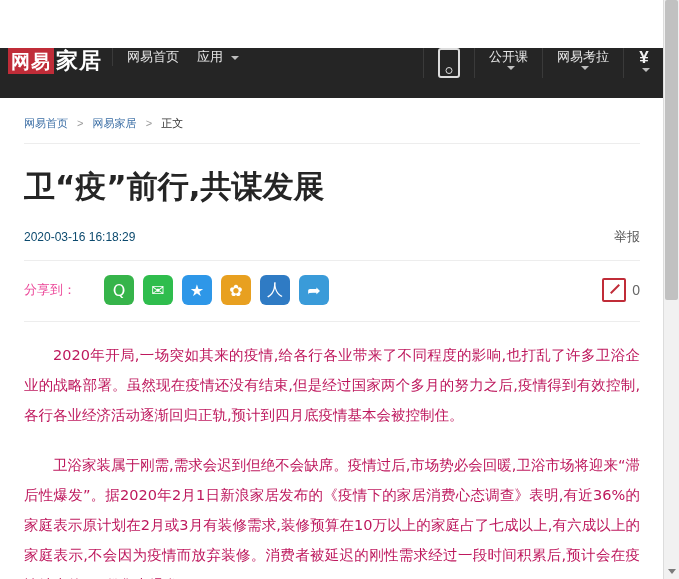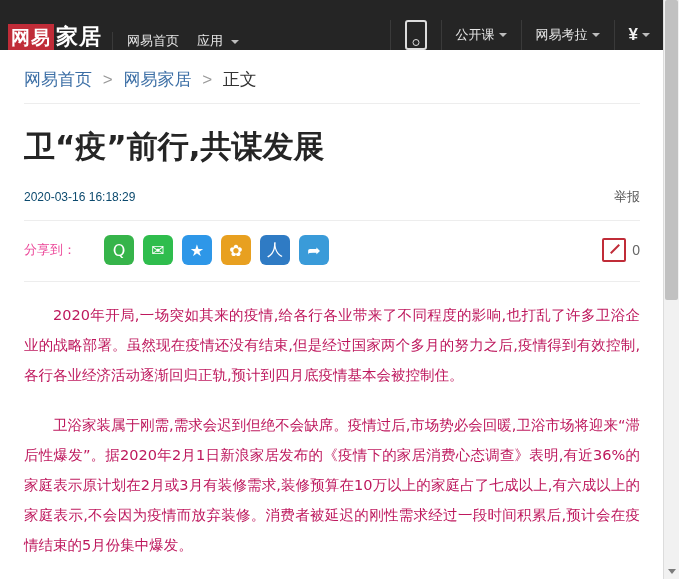--- a/index.html
+++ b/index.html
@@ -13,22 +13,23 @@
     font-family: "Liberation Sans", sans-serif;
     overflow: hidden;
     position: relative;
   }
 
   
   .topbar {
     height: 50px;
     background: #252525;
     display: flex;
-    align-items: flex-end;
+    align-items: flex-start;
     position: relative;
+    margin-top: 48px;
   }
   .logo {
     display: flex;
     align-items: center;
     padding: 0 10px 0 8px;
   }
   .logo-wy {
     background: #c02c38;
     color: #ffffff;
     font-size: 19px;
@@ -75,20 +76,21 @@
   }
   .nav-right .nav-cell {
     display: flex;
     align-items: center;
     padding: 0 14px;
     color: #e6e6e6;
     font-size: 13px;
     border-left: 1px solid #3a3a3a;
     white-space: nowrap;
     cursor: pointer;
+    flex-direction: column;
   }
   .phone-icon {
     width: 18px;
     height: 26px;
     border: 2px solid #dcdcdc;
     border-radius: 3px;
     position: relative;
   }
   .phone-icon::after {
     content: "";
@@ -106,21 +108,21 @@
     font-size: 17px;
     font-weight: bold;
     color: #f2f2f2;
   }
 
   
   .content {
     padding: 0 24px;
   }
   .breadcrumb {
-    font-size: 17px;
+    font-size: 11px;
     color: #666;
     padding: 18px 0 12px 0;
     border-bottom: 1px solid #ededed;
     margin-bottom: 0;
   }
   .breadcrumb a {
     color: #3b6ea5;
     text-decoration: none;
     cursor: pointer;
   }

